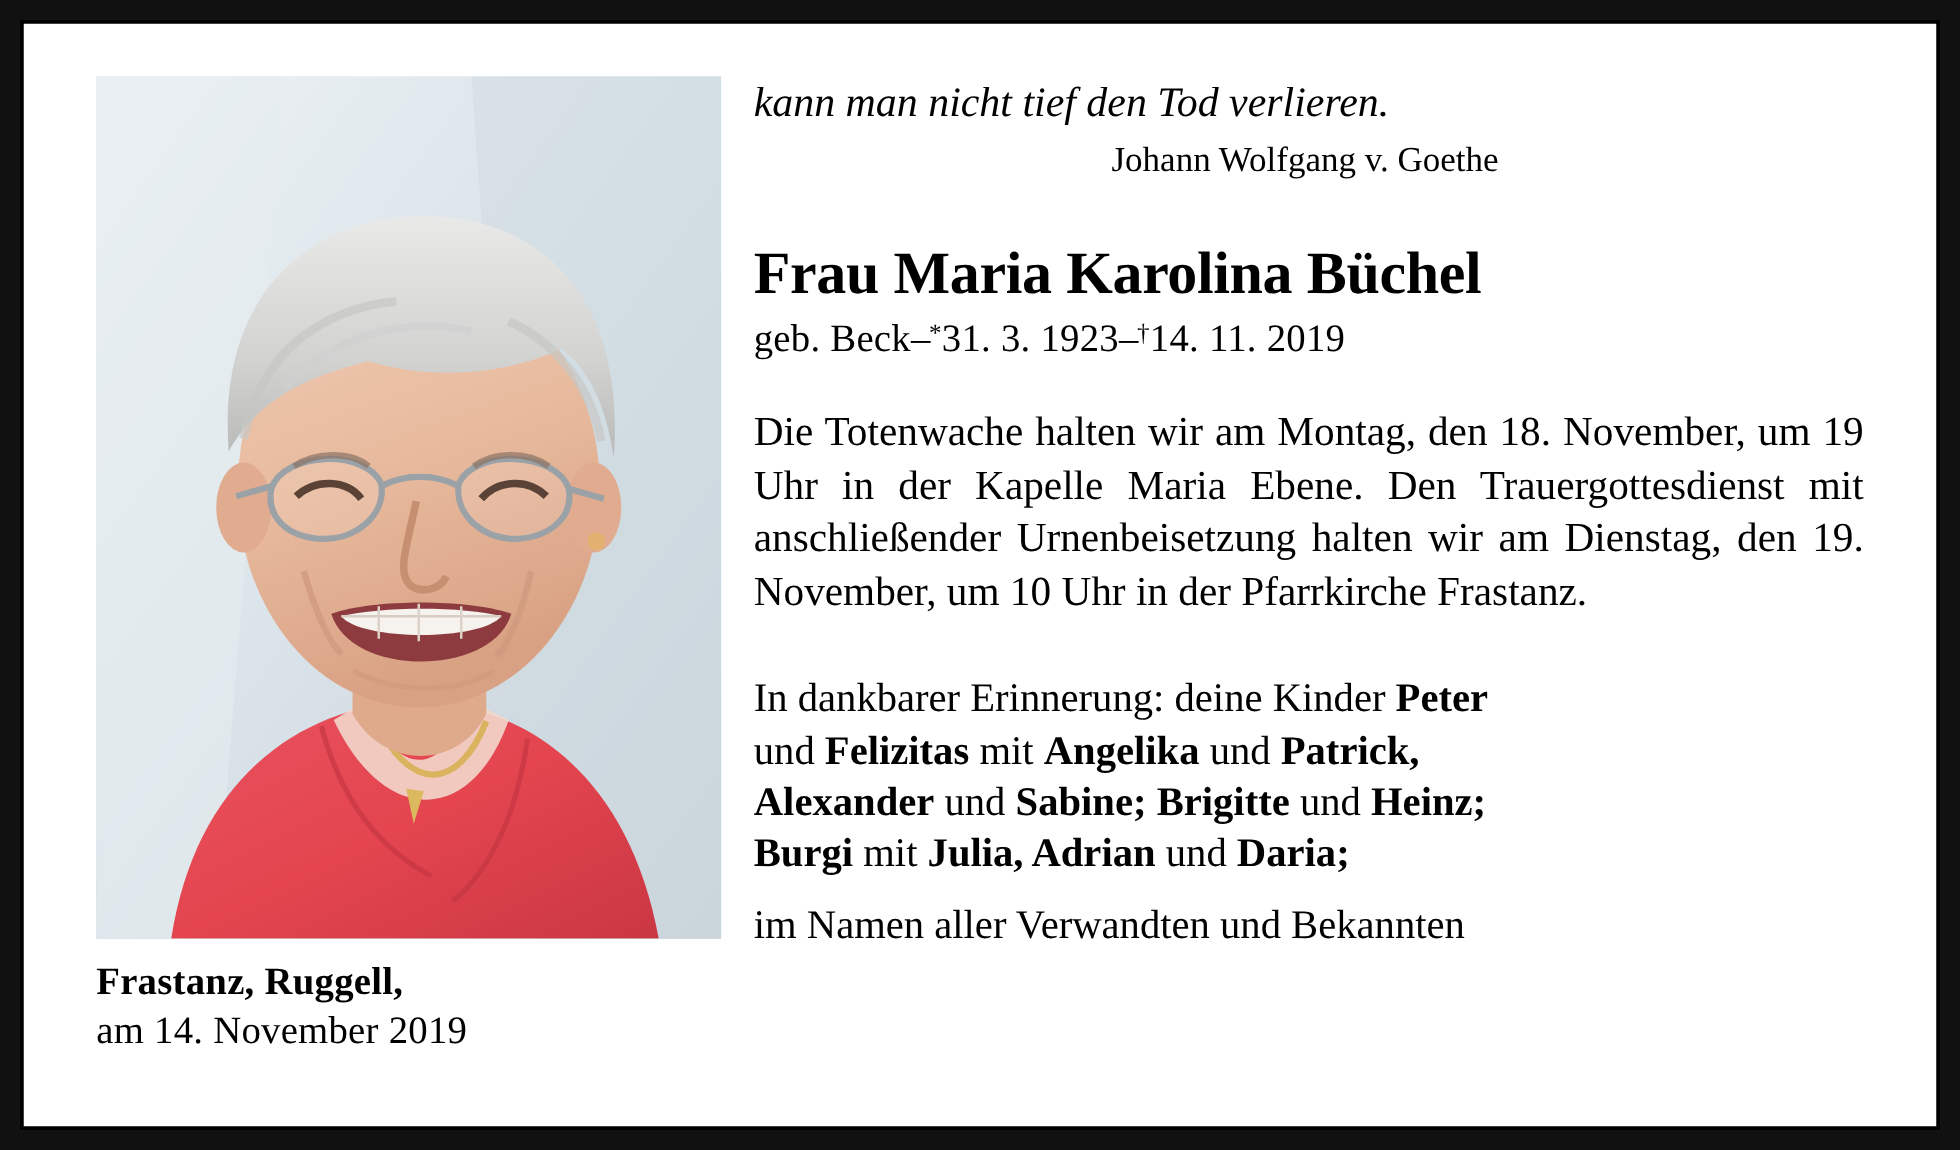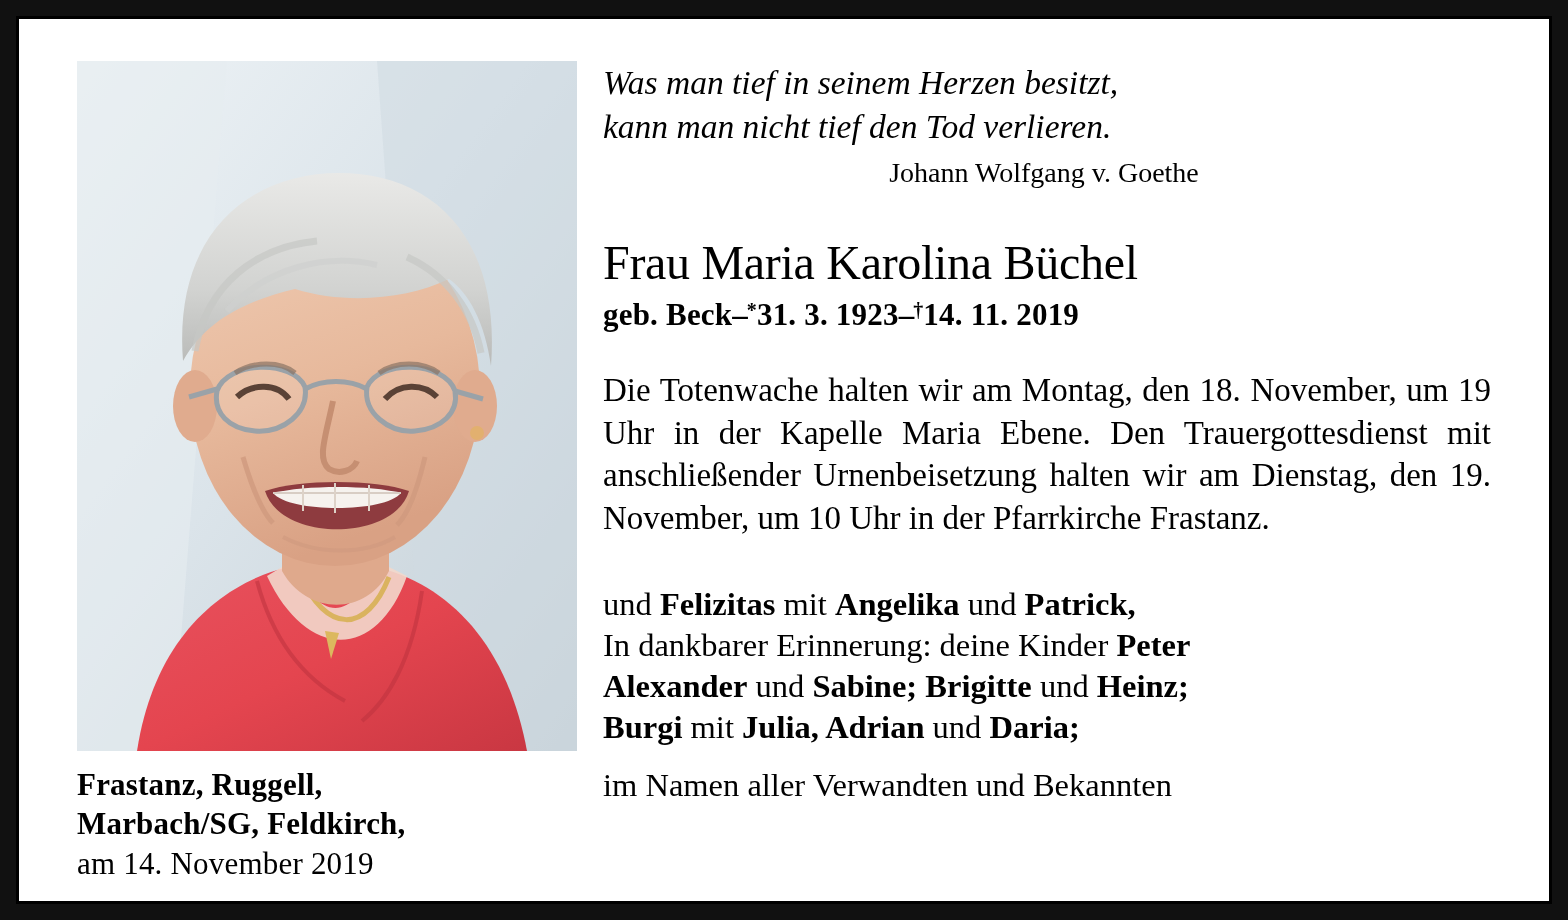--- a/index.html
+++ b/index.html
@@ -84,32 +84,32 @@
     font-family: "Liberation Serif", serif;
     font-size: 28px;
     color: #000000;
     padding-right: 6px;
   }
   .name-block {
     margin-top: 42px;
   }
   .full-name {
     font-family: "Liberation Serif", serif;
-    font-weight: normal;
+    font-weight: bold;
     font-size: 48px;
     line-height: 1.08;
     letter-spacing: -0.3px;
     color: #000000;
     white-space: nowrap;
     margin-top: 48px;
   }
   .dates-line {
     margin-top: 8px;
     font-family: "Liberation Serif", serif;
-    font-weight: bold;
+    font-weight: normal;
     font-size: 31px;
     color: #000000;
     letter-spacing: 0.2px;
   }
   .dates-line .sym {
     font-size: 20px;
     vertical-align: 8px;
   }
   .dates-line .dash {
     letter-spacing: -1px;
@@ -218,44 +218,42 @@
         <path d="M226 424 L 226 450 M 258 422 L 258 452 M 292 424 L 292 450" stroke="#ddd2c8" stroke-width="2"></path>
 
         <path d="M166 396 C 176 430, 186 452, 196 462" stroke="#cf9a7e" stroke-width="5" fill="none" opacity="0.8"></path>
         <path d="M348 396 C 340 430, 330 454, 320 464" stroke="#cf9a7e" stroke-width="5" fill="none" opacity="0.8"></path>
         <path d="M206 476 C 240 494, 288 494, 318 476" stroke="#cf9a7e" stroke-width="4" fill="none" opacity="0.6"></path>
       </svg>
     </div>
 
     <div class="place-lines">
       <div class="place-line">Frastanz, Ruggell,</div>
-      <div class="place-line">Marbach/SG, Feldkirch,</div>
       <div class="place-date">am 14. November 2019</div>
     </div>
   </div>
 
   <div class="right-col">
 
     <div class="quote">
-      <div>Was man tief in seinem Herzen besitzt,</div>
       <div>kann man nicht tief den Tod verlieren.</div>
     </div>
     <div class="quote-author">Johann Wolfgang v. Goethe</div>
 
     <div class="name-block">
       <div class="full-name">Frau Maria Karolina Büchel</div>
       <div class="dates-line">
         <span>geb. Beck</span><span class="dash">–</span><span class="sym">*</span><span>31. 3. 1923</span><span class="dash">–</span><span class="sym">†</span><span>14. 11. 2019</span>
       </div>
     </div>
 
     <div class="service-text">Die Totenwache halten wir am Montag, den 18. November, um 19 Uhr in der Kapelle Maria Ebene. Den Trauergottesdienst mit anschließender Urnenbeisetzung halten wir am Dienstag, den 19. November, um 10 Uhr in der Pfarrkirche Frastanz.</div>
 
     <div class="memory-block">
+      <div><span>In dankbarer Erinnerung: deine Kinder </span><b>Peter</b></div>
       <div><span>und </span><b>Felizitas</b><span> mit </span><b>Angelika</b><span> und </span><b>Patrick,</b></div>
-      <div><span>In dankbarer Erinnerung: deine Kinder </span><b>Peter</b></div>
       <div><b>Alexander</b><span> und </span><b>Sabine; Brigitte</b><span> und </span><b>Heinz;</b></div>
       <div><b>Burgi</b><span> mit </span><b>Julia, Adrian</b><span> und </span><b>Daria;</b></div>
       <div class="memory-last">im Namen aller Verwandten und Bekannten</div>
     </div>
 
   </div>
 </div>
 
 </body></html>

